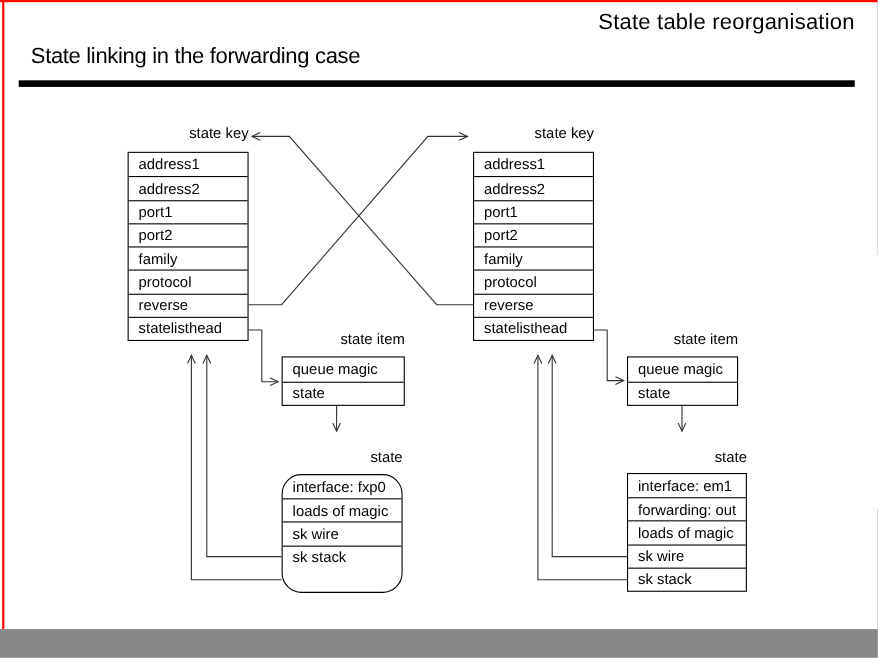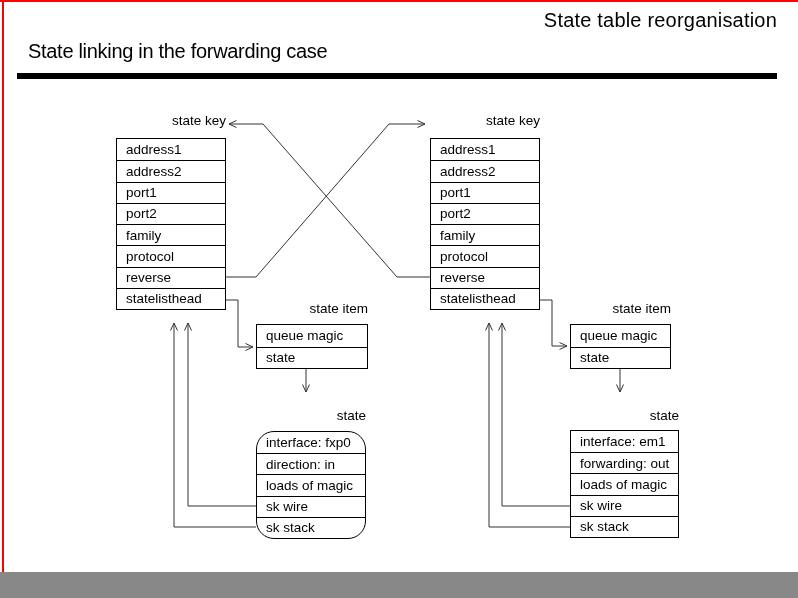--- a/index.html
+++ b/index.html
@@ -114,21 +114,20 @@
 
   <div class="lbl lbl-item-right">state item</div>
   <div class="tbl item-right">
     <div class="row">queue magic</div>
     <div class="row">state</div>
   </div>
 
   <div class="lbl lbl-state-left">state</div>
   <div class="tbl state-left">
     <div class="row">interface: fxp0</div>
-    <div class="row">direction: in</div>
     <div class="row">loads of magic</div>
     <div class="row">sk wire</div>
     <div class="row">sk stack</div>
   </div>
 
   <div class="lbl lbl-state-right">state</div>
   <div class="tbl state-right">
     <div class="row">interface: em1</div>
     <div class="row">forwarding: out</div>
     <div class="row">loads of magic</div>

